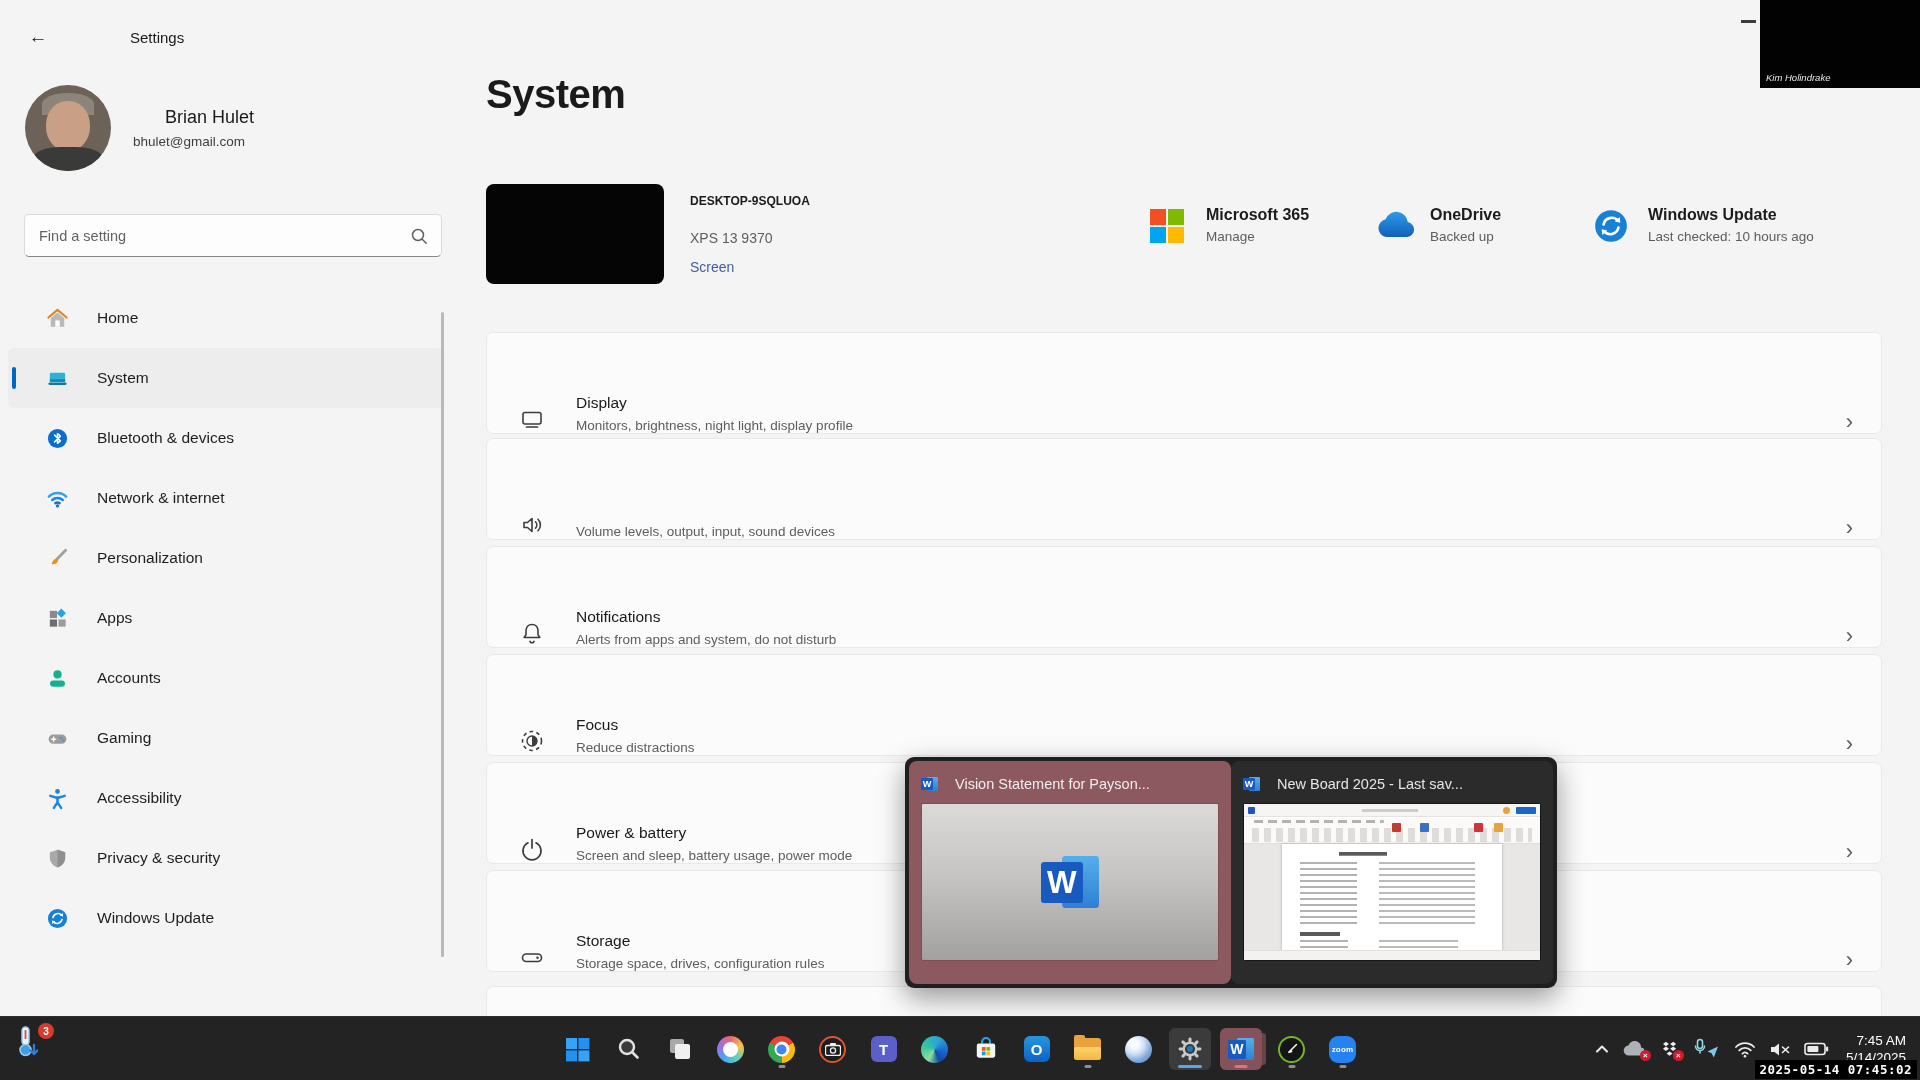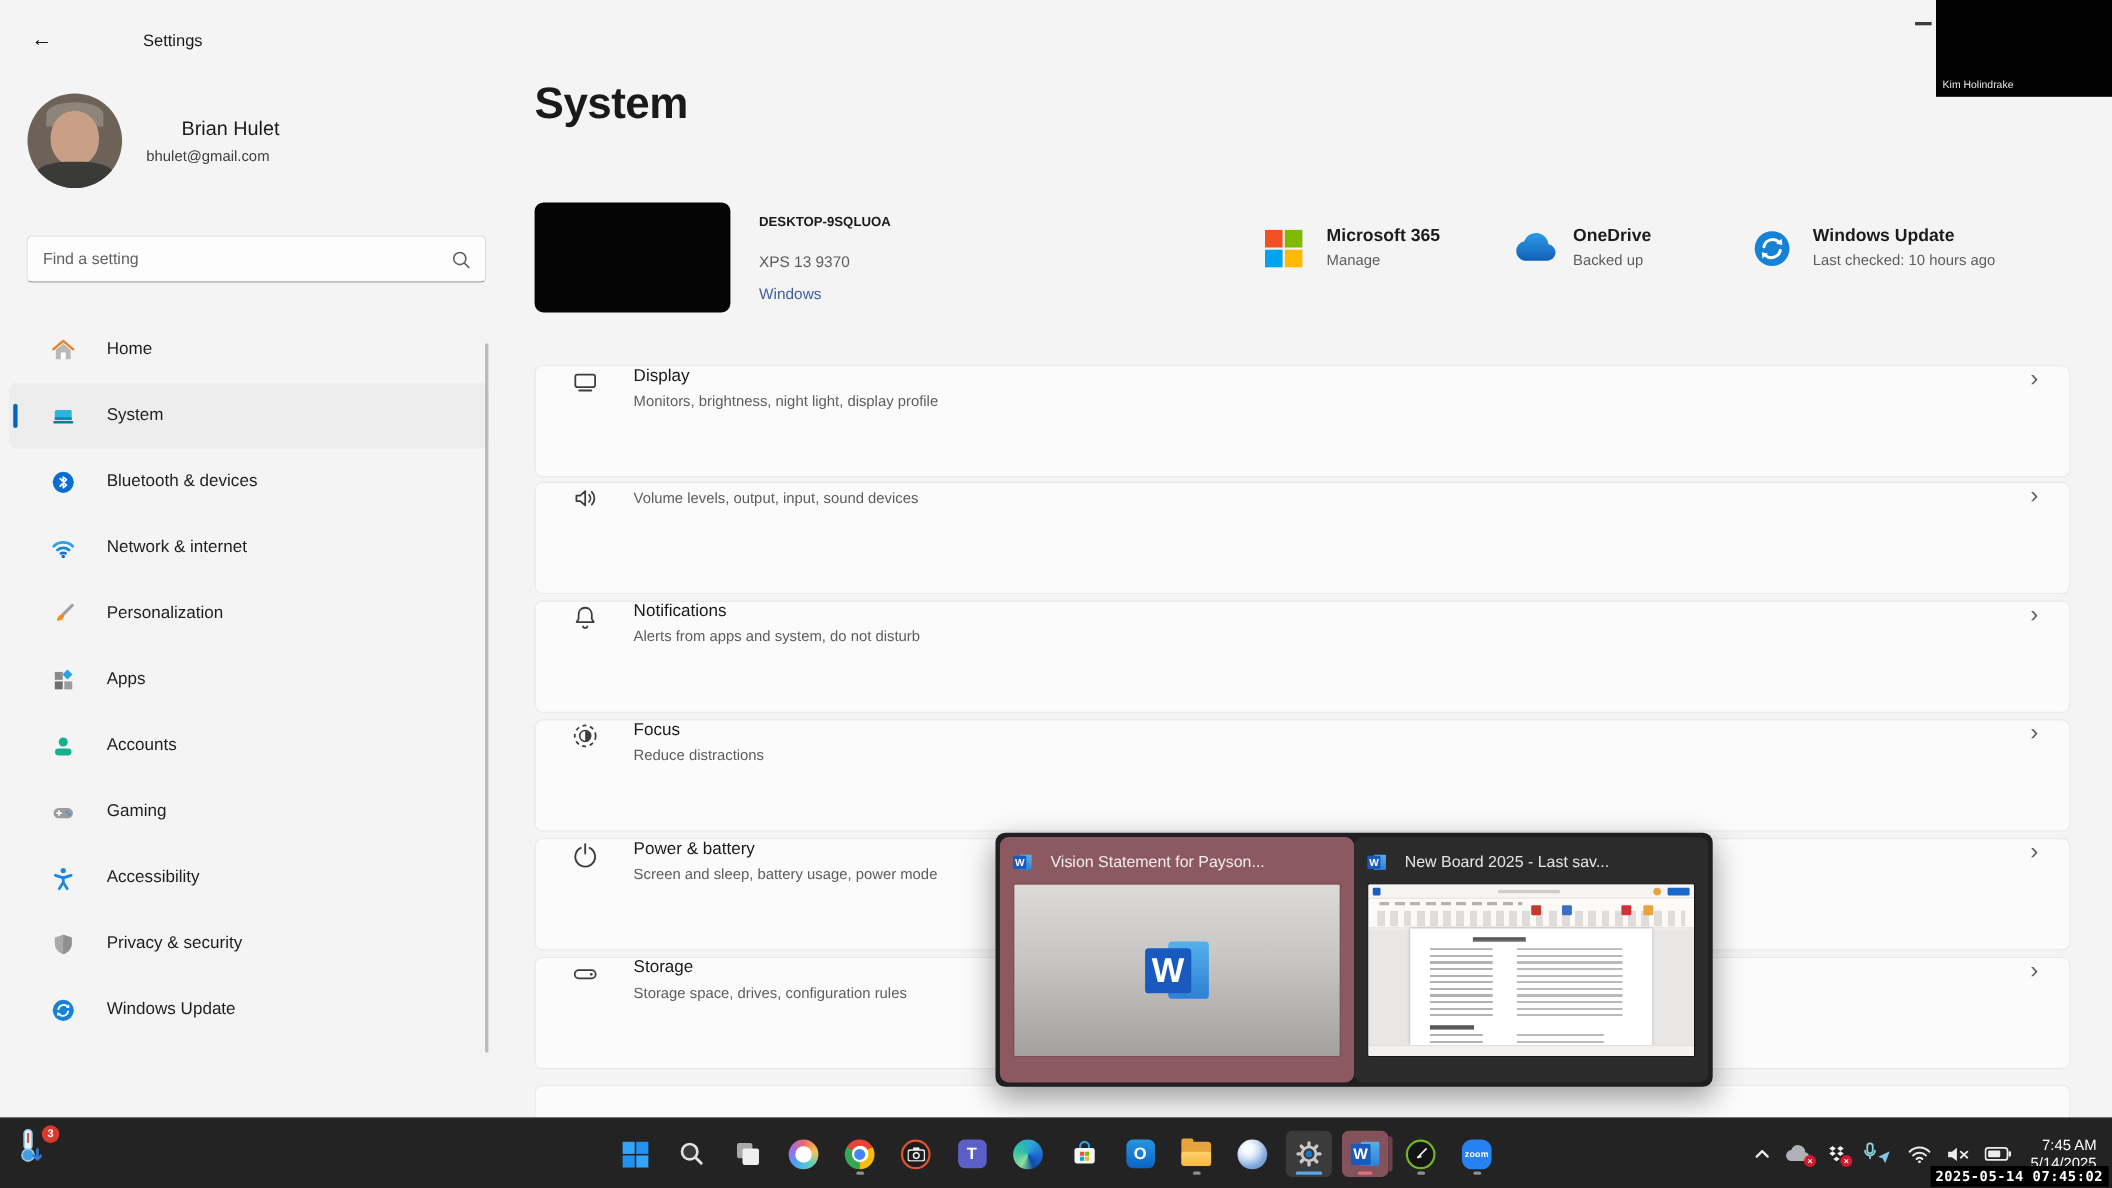--- a/index.html
+++ b/index.html
@@ -52,21 +52,21 @@
   .service { position:absolute; top:206px; display:flex; align-items:flex-start; }
   .service .svc-ic { width:44px; height:40px; display:flex; align-items:center; }
   .service .svc-txt { margin-left:12px; }
   .svc-name { font-size:16px; font-weight:bold; color:#1b1b1b; }
   .svc-status { font-size:13.5px; color:#5d5d5d; margin-top:5px; }
   .svc-365 { left:1150px; } .svc-onedrive { left:1374px;justify-content:flex-end; } .svc-update { left:1592px; }
   .ms-grid { width:34px; height:34px; display:grid; grid-template-columns:16px 16px; grid-template-rows:16px 16px; gap:2px; }
   .ms-grid i { display:block; }
 
   .card { position:absolute; left:486px; width:1396px; height:102px; background:#fbfbfb;
-          border:1px solid #e9e9ea; border-radius:7px; display:flex; align-items:flex-start; padding:0 24px 0 31px; }
+          border:1px solid #e9e9ea; border-radius:7px; display:flex; align-items:flex-end; padding:0 24px 0 31px; }
   .c0{top:332px}.c1{top:438px}.c2{top:546px}.c3{top:654px}.c4{top:762px}.c5{top:870px}
   .card-partial { position:absolute; left:486px; top:986px; width:1396px; height:34px; background:#fbfbfb;
                   border:1px solid #e9e9ea; border-bottom:none; border-radius:7px 7px 0 0; }
   .card-ic { width:28px; height:28px; flex:0 0 28px; }
   .card-ic svg { width:100%; height:100%; }
   .card-txt { margin-left:30px; flex:1; }
   .card-title { font-size:15.5px; color:#191919; }
   .card-sub { font-size:13.5px; color:#5d5d5d; margin-top:6px; }
   .chev { font-size:22px; color:#5f5f5f; line-height:1; padding-right:4px; }
 
@@ -112,21 +112,21 @@
 
   
   .word-logo { position:relative; display:inline-block; width:var(--s); height:var(--s); flex:0 0 var(--s); }
   .word-logo .wl-page { position:absolute; right:0; top:6%; width:64%; height:88%;
         background:linear-gradient(180deg,#54b0ea,#2f7fd4); border-radius:8%; }
   .word-logo .wl-sq { position:absolute; left:0; top:15%; width:72%; height:72%; background:#185abd; color:#fff;
         font-style:normal; font-weight:bold; display:flex; align-items:center; justify-content:center;
         font-size:calc(var(--s) * 0.54); border-radius:8%; }
 
   
-  .webcam { position:absolute; left:1760px; top:0; width:160px; height:88px; background:#020202; z-index:70; }
+  .webcam { position:absolute; left:1760px; top:0; width:160px; height:88px; background:#020202; z-index:70;font-style:italic; }
   .webcam .pname { position:absolute; left:6px; bottom:5px; font-size:9.5px; color:#e8e8e8; }
 
   
   .taskbar { position:absolute; left:0; bottom:0; width:1920px; height:64px; background:#232323;
              border-top:1px solid #2e2e2e; z-index:50; }
   .tb-center { position:absolute; left:0; right:0; top:0; height:64px; display:flex; align-items:center; justify-content:center; gap:9px; }
   .tb-ic { position:relative; width:42px; height:42px; border-radius:6px; display:flex; align-items:center; justify-content:center; }
   .tb-ic .dot { position:absolute; bottom:2px; left:50%; transform:translateX(-50%); width:7px; height:3px; border-radius:2px; background:#8f8f8f; }
   .tile-settings { background:#3b3b3b; }
   .tile-settings .dot { width:24px; background:#57a8e8; }
@@ -322,21 +322,21 @@
       <span class="nav-label">Windows Update</span>
     </div>
   </div>
   <div class="side-scrollbar"></div>
 
   <div class="main-title">System</div>
 
   <div class="device-thumb"></div>
   <div class="device-name">DESKTOP-9SQLUOA</div>
   <div class="device-model">XPS 13 9370</div>
-  <a class="rename-link">Windows</a>
+  <a class="rename-link">Screen</a>
 
   <div class="service svc-365">
     <span class="svc-ic">
       <span class="ms-grid">
           <i style="background:#f25022"></i>
           <i style="background:#7fba00"></i>
           <i style="background:#00a4ef"></i>
           <i style="background:#ffb900"></i>
         </span>
     </span>

